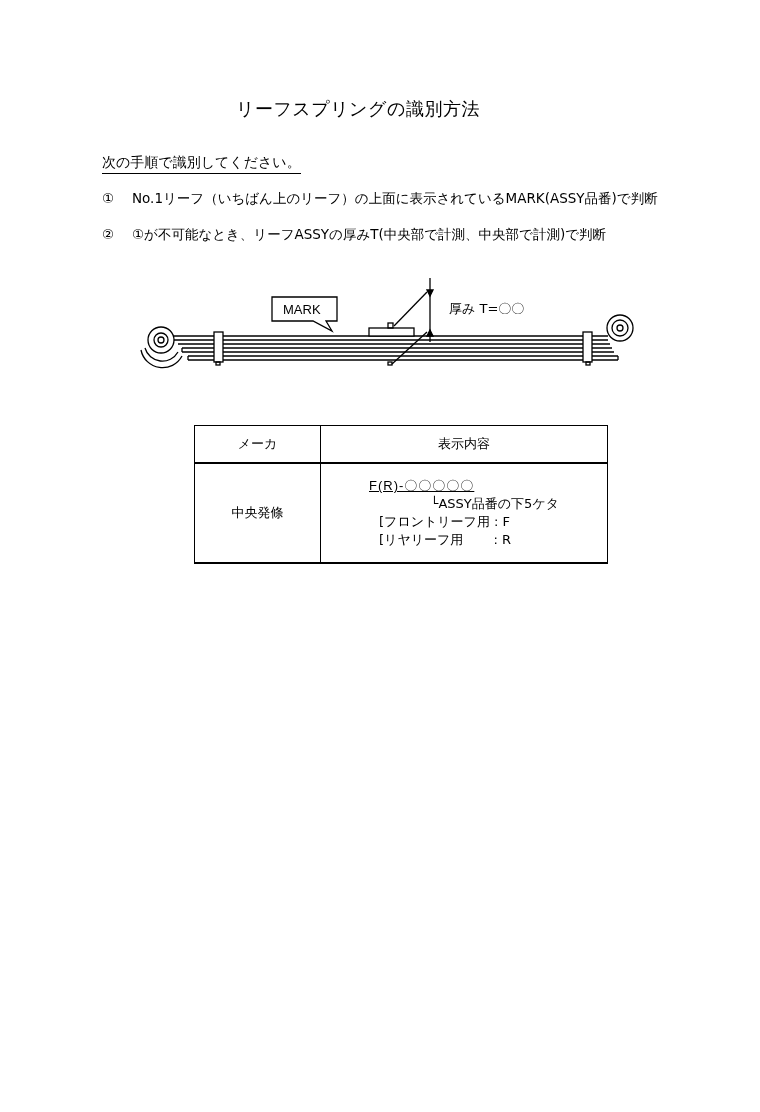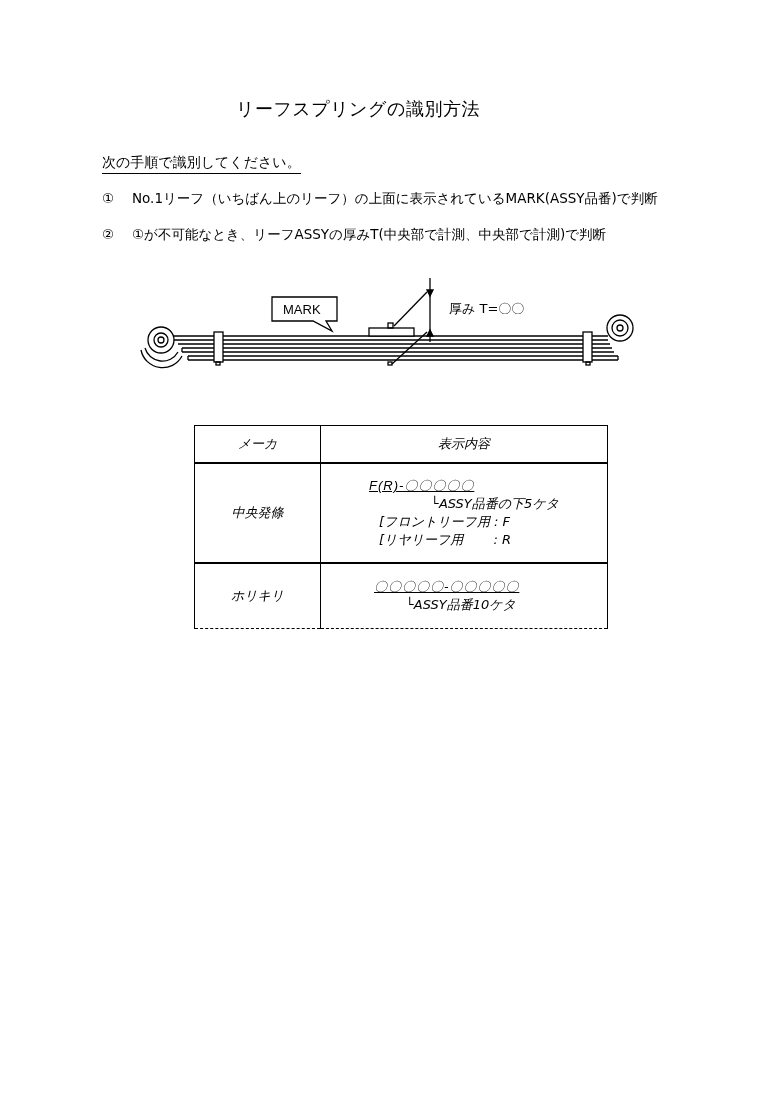--- a/index.html
+++ b/index.html
@@ -9,21 +9,21 @@
   .title { left: 236px; top: 97px; font-size: 18px; letter-spacing: 0.5px; }
   .intro { left: 102px; top: 154px; font-size: 14px; border-bottom: 1px solid #000; padding-bottom: 1px; text-align: right; }
   .step { font-size: 13.5px; }
   .step1 { left: 102px; top: 190px; }
   .step2 { left: 102px; top: 226px; }
   .step .num { display: inline-block; width: 30px; }
   .diagram { left: 130px; top: 270px; width: 530px; height: 110px; }
   .mark-label { font-family: "Liberation Sans", sans-serif; font-size: 13px; }
   .thick-label { left: 441px; top: 300px; font-size: 13px; margin-left: 8px; }
   table.maker { position: absolute; left: 194px; top: 425px; width: 414px; border-collapse: collapse; font-size: 13px; }
-  table.maker td, table.maker th { border: 1px dashed #000; text-align: center; font-weight: normal; font-style: italic; }
+  table.maker td, table.maker th { border: 1px dashed #000; text-align: center; font-weight: normal; }
   table.maker tr.head th { height: 34px; border-top: 1px solid #000; border-bottom: 2px solid #000; }
   table.maker th.c1, table.maker td.c1 { width: 123px; border-left: 1px solid #000; }
   table.maker th.c2, table.maker td.c2 { border-left: 1px solid #000; border-right: 1px solid #000; }
   table.maker tr.r1 td { height: 94px; border-bottom: 2px solid #000; }
   table.maker tr.r2 td { height: 62px; }
   .cell-inner { position: relative; text-align: left; margin: 12px auto; }
   .code { font-family: "Liberation Sans", sans-serif; font-size: 13px; letter-spacing: 1px; text-decoration: underline; }
   .sub { font-size: 13px; }
   .doc-id { right: 8px; top: 1085px; font-family: "Liberation Sans", sans-serif; font-size: 16px; margin-top: 32px; }
 </style>
@@ -95,25 +95,16 @@
     <td class="c1">中央発條</td>
     <td class="c2">
       <div class="cell-inner" style="width:190px;">
         <div class="code">F(R)-〇〇〇〇〇</div>
         <div class="sub" style="padding-left:42px;text-align:right;">└<span>ASSY品番の下5ケタ</span></div>
         <div class="sub" style="padding-left:10px;">[<span>フロントリーフ用 : F</span></div>
         <div class="sub" style="padding-left:10px;">[<span>リヤリーフ用　　 : R</span></div>
       </div>
     </td>
   </tr>
-  <tr class="r2">
-    <td class="c1">ホリキリ</td>
-    <td class="c2">
-      <div class="cell-inner" style="width:180px;">
-        <div class="code">〇〇〇〇〇-〇〇〇〇〇</div>
-        <div class="sub" style="padding-left:32px;">└<span>ASSY品番10ケタ</span></div>
-      </div>
-    </td>
-  </tr>
 </tbody>
   </table>
 
 <div class="abs doc-id">484667</div>
 
 </body></html>

